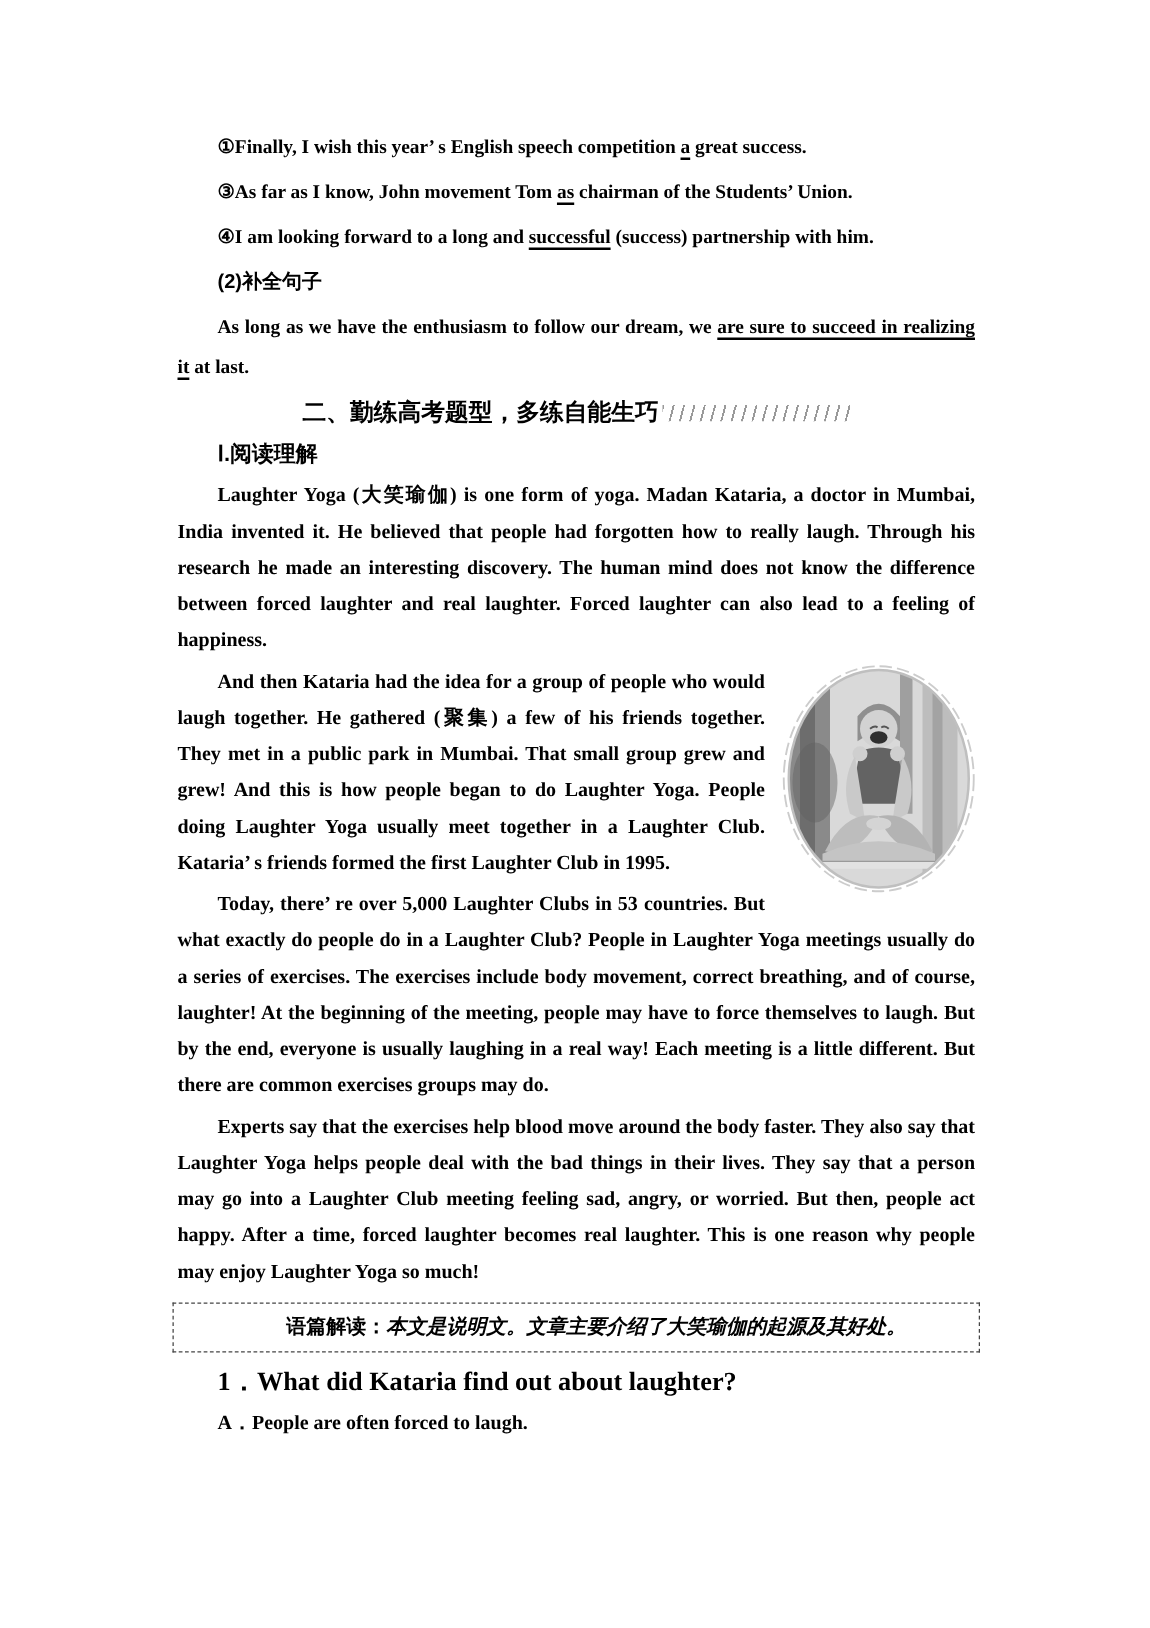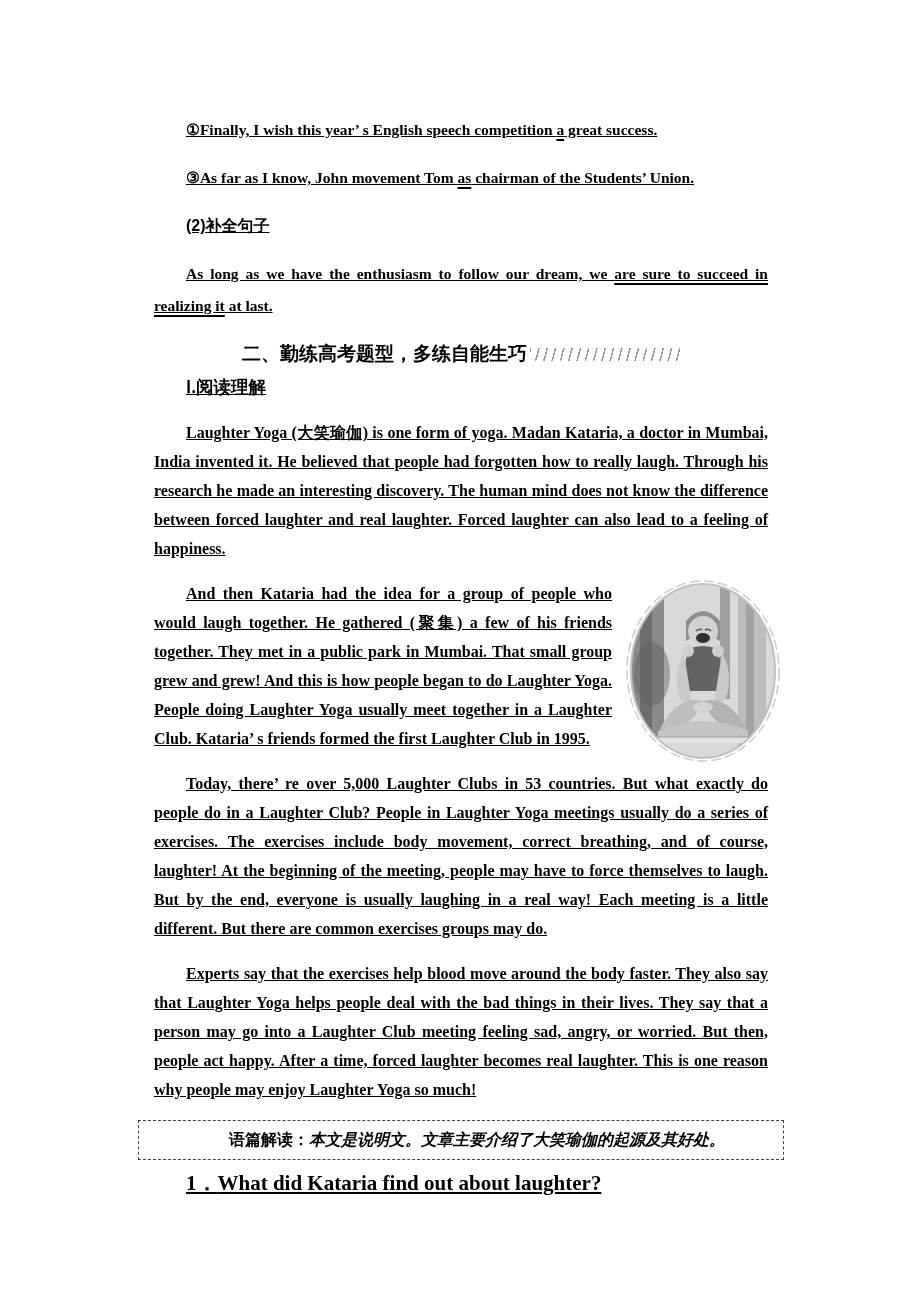--- a/index.html
+++ b/index.html
@@ -7,21 +7,21 @@
     position:relative;
     width:920px;height:1302px;
     background:#ffffff;
     overflow:hidden;
     color:#000;
     font-family:"Liberation Serif",serif;
   }
   .content{
     position:absolute;left:138px;top:98px;width:646px;
   }
-  p{margin:16px;text-decoration:underline;}
+  p{margin:4px;}
   
   .s1{
     font-weight:bold;
     font-size:15.5px;
     line-height:32px;
     text-align:justify;
     text-align-last:left;
   }
   .indent{text-indent:32px;}
   .u{
@@ -124,20 +124,21 @@
   }
 </style>
 </head>
 <body>
 
 <div class="page">
   <div class="content">
 
     <p class="s1 indent"><span>①Finally, I wish this year’ s English speech competition </span><span class="u">a</span><span> great success.</span></p>
     <p class="s1 indent"><span>③As far as I know, John movement Tom </span><span class="u">as</span><span> chairman of the Students’ Union.</span></p>
+    <p class="s1 indent"><span>④I am looking forward to a long and </span><span class="u">successful</span><span> (success) partnership with him.</span></p>
 
     <p class="cn-sub">(2)补全句子</p>
 
 
     <p class="s1 indent"><span>As long as we have the enthusiasm to follow our dream, we </span><span class="u">are sure to succeed in realizing it</span><span> at last.</span></p>
 
     <div class="sec2-header">
       <span>二、勤练高考题型，多练自能生巧</span>
       <span class="hatch"></span>
     </div>
@@ -186,15 +187,16 @@
       <p class="body-p indent">And then Kataria had the idea for a group of people who would laugh together. He gathered (聚集) a few of his friends together. They met in a public park in Mumbai. That small group grew and grew! And this is how people began to do Laughter Yoga. People doing Laughter Yoga usually meet together in a Laughter Club. Kataria’ s friends formed the first Laughter Club in 1995.</p>
       <p class="body-p indent">Today, there’ re over 5,000 Laughter Clubs in 53 countries. But what exactly do people do in a Laughter Club? People in Laughter Yoga meetings usually do a series of exercises. The exercises include body movement, correct breathing, and of course, laughter! At the beginning of the meeting, people may have to force themselves to laugh. But by the end, everyone is usually laughing in a real way! Each meeting is a little different. But there are common exercises groups may do.</p>
       <p class="body-p indent">Experts say that the exercises help blood move around the body faster. They also say that Laughter Yoga helps people deal with the bad things in their lives. They say that a person may go into a Laughter Club meeting feeling sad, angry, or worried. But then, people act happy. After a time, forced laughter becomes real laughter. This is one reason why people may enjoy Laughter Yoga so much!</p>
     </div>
 
     <div class="analysis-box">
       <span class="an-label">语篇解读：</span><span class="an-text">本文是说明文。文章主要介绍了大笑瑜伽的起源及其好处。</span>
     </div>
 
     <p class="question"><span>1．</span><span>What did Kataria find out about laughter?</span></p>
+    <p class="option"><span>A．</span><span>People are often forced to laugh.</span></p>
 
   </div>
 </div>
 
 </body></html>

